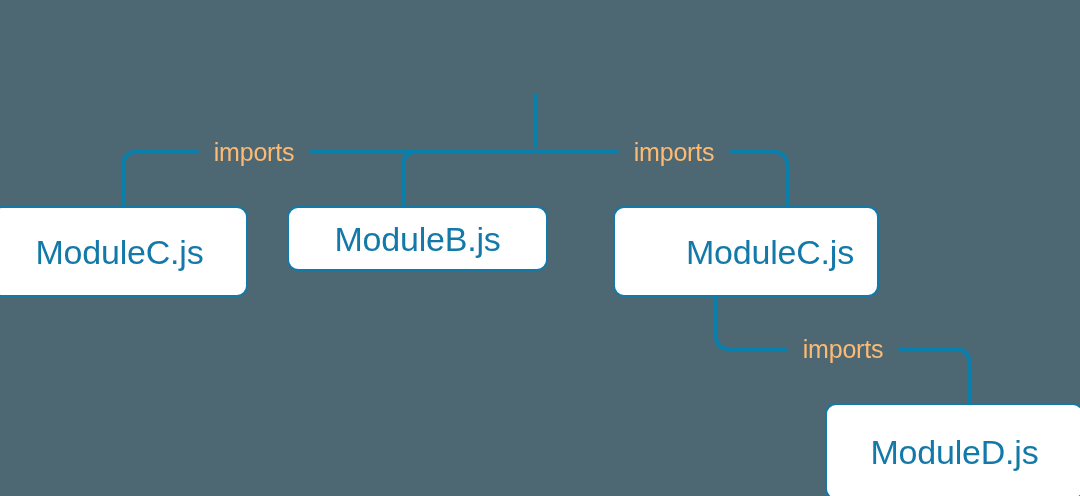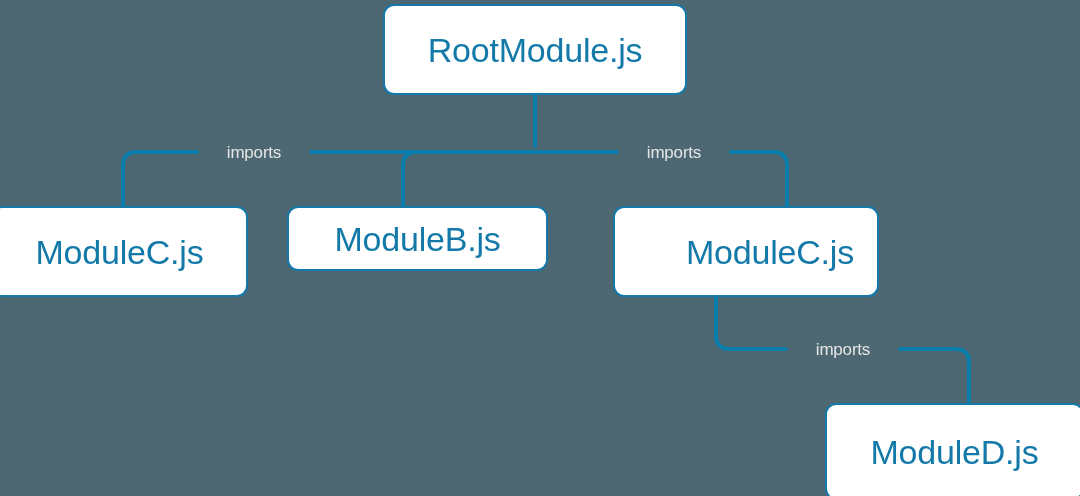--- a/index.html
+++ b/index.html
@@ -40,22 +40,22 @@
   .node-label {
     color: #1379a8;
     font-size: 34px;
     font-weight: 400;
     letter-spacing: -0.2px;
     white-space: nowrap;
     line-height: 1;
   }
   .edge-label {
     position: absolute;
-    color: #e5e5e5;
-    font-size: 17px;
+    color: #fdba74;
+    font-size: 25px;
     font-weight: 400;
     letter-spacing: -0.2px;
     white-space: nowrap;
     line-height: 1;
     transform: translate(-50%, -50%);
   }
 
   
   #node-root        { left: 383px; top: 4px;   width: 304px; height: 91px;  }
   #node-module-a    { left: -9px;  top: 206px; width: 257px; height: 91px;  }
@@ -89,23 +89,20 @@
       <path d="M 716 297 L 716 337 A 12 12 0 0 0 728 349 L 786 349"></path>
       <path d="M 900 349 L 957 349 A 12 12 0 0 1 969 361 L 969 403"></path>
 
     </g>
   </svg>
 
   <div class="edge-label" id="label-root-a">imports</div>
   <div class="edge-label" id="label-root-c">imports</div>
   <div class="edge-label" id="label-c-d">imports</div>
 
-  <div class="node" id="node-root">
-    <span class="node-label">RootModule.js</span>
-  </div>
 
   <div class="node" id="node-module-a">
     <span class="node-label">ModuleC.js</span>
   </div>
 
   <div class="node" id="node-module-b">
     <span class="node-label">ModuleB.js</span>
   </div>
 
   <div class="node" id="node-module-c">

